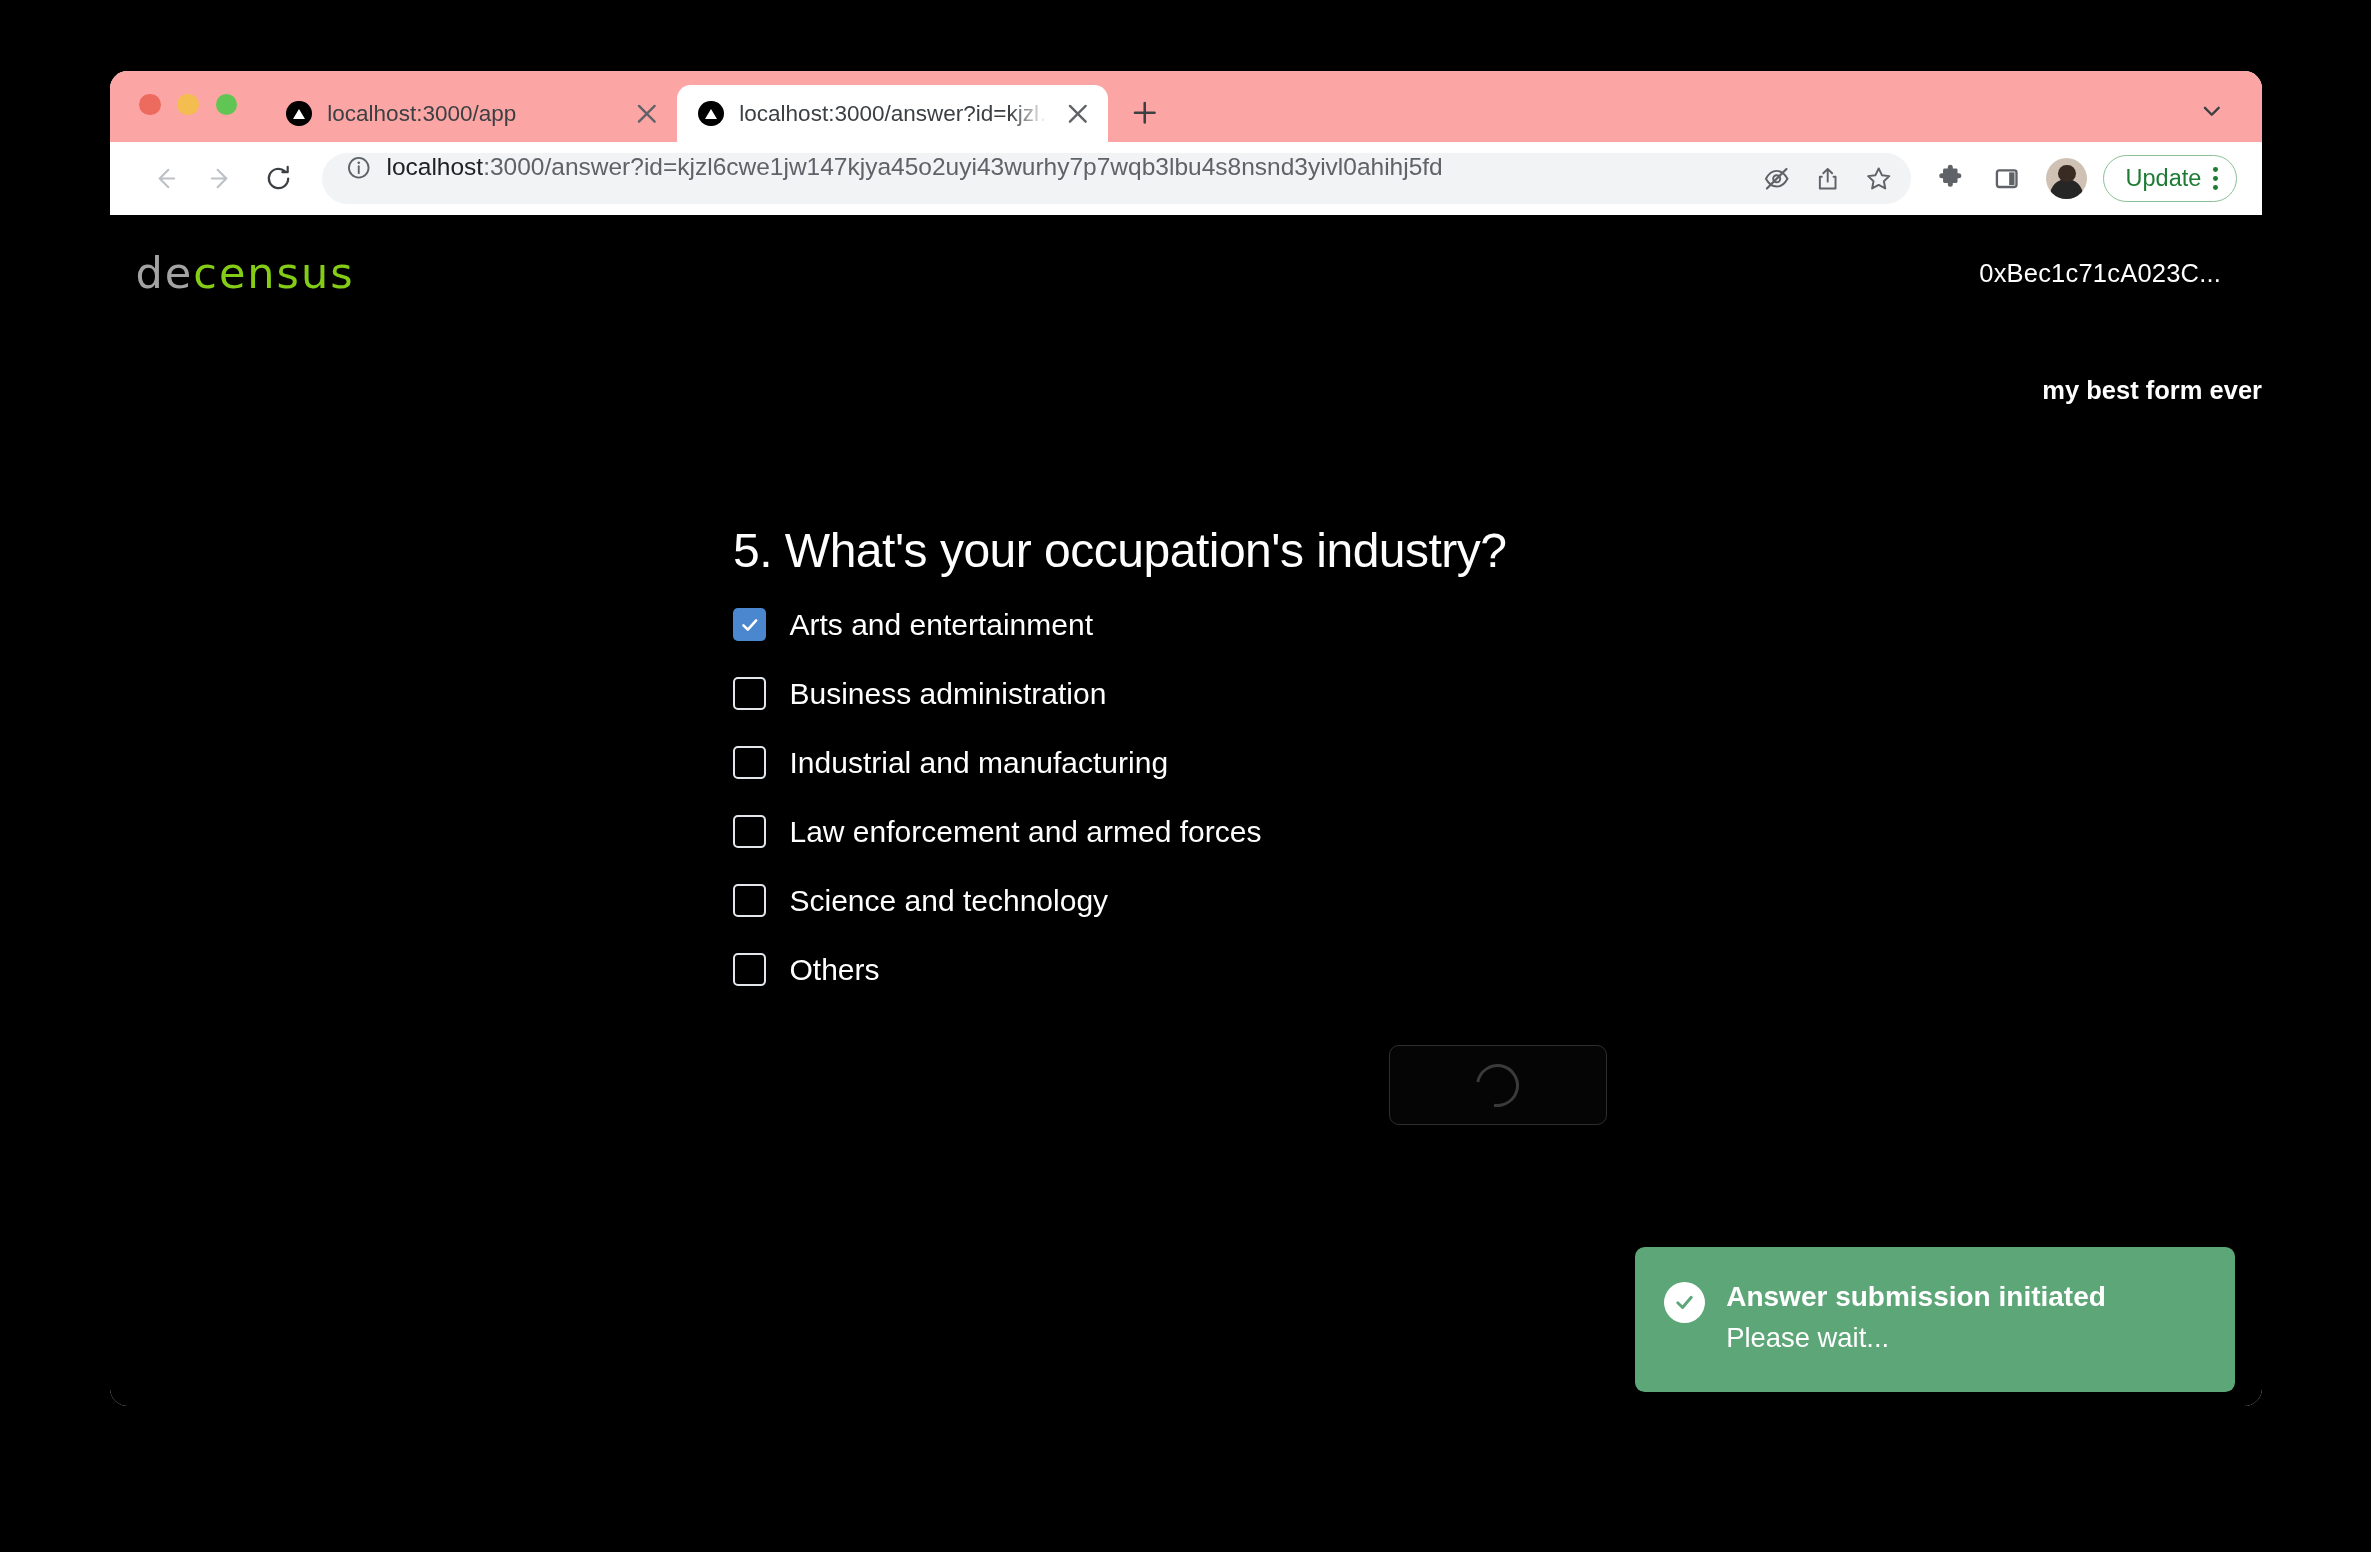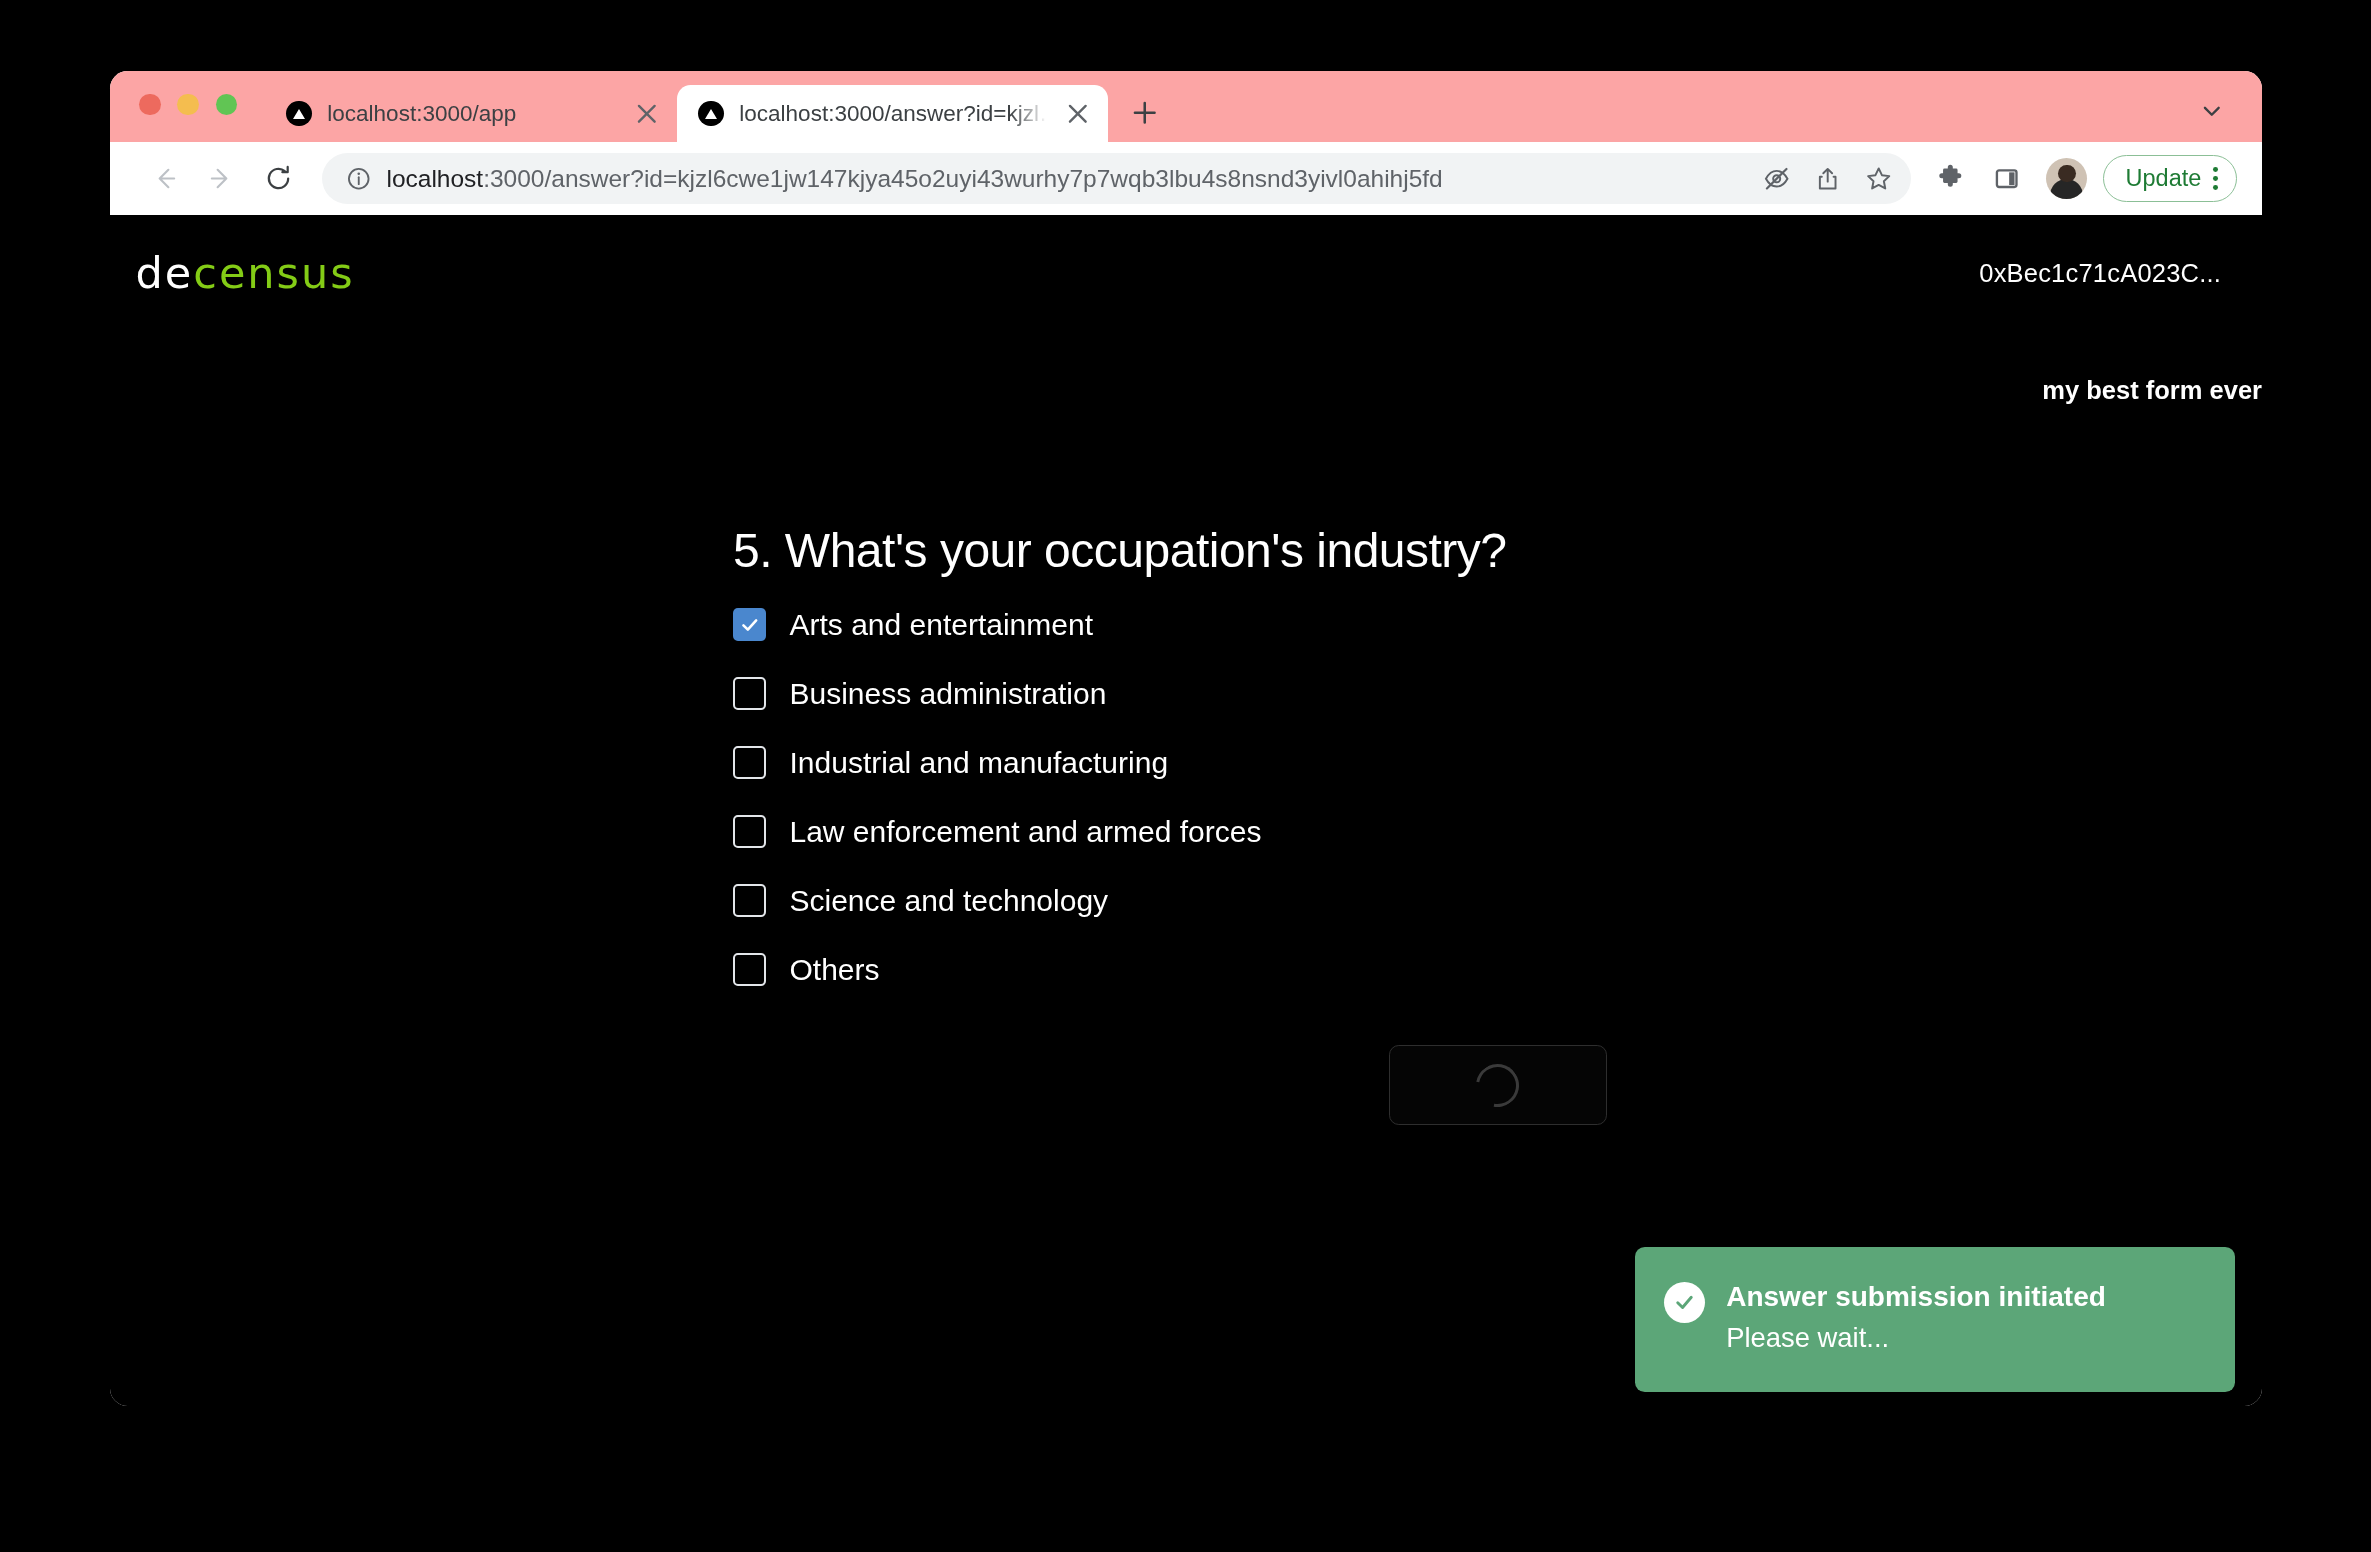--- a/index.html
+++ b/index.html
@@ -122,21 +122,20 @@
   }
   .nav-btn.disabled { color: #bdc1c6; }
   .nav-btn.enabled  { color: #3c4043; }
 
   .omnibox {
     flex: 1 1 auto;
     height: 51px;
     background: #f1f3f4;
     border-radius: 25.5px;
     display: flex;
-    align-items: center;
     margin-left: 15.7px;
     margin-right: 7.8px;
     padding: 0 5.9px 0 21.6px;
     overflow: hidden;
   }
   .omnibox .info-icon {
     width: 29px; height: 29px;
     flex: 0 0 auto;
     color: #5f6368;
     display: flex; align-items: center; justify-content: center;
@@ -220,21 +219,21 @@
     justify-content: space-between;
     padding: 0 41px 0 25.5px;
   }
   .logo {
     font-size: 43px;
     letter-spacing: 2px;
     font-weight: 400;
     font-family: "DejaVu Sans", sans-serif;
     padding-left: 0px;
   }
-  .logo .de { color: #ffffff; margin-top: 36px; }
+  .logo .de { color: #a3a3a3; margin-top: 36px; }
   .logo .census { color: #84cc16; }
   .wallet {
     font-size: 25.5px;
     color: #ffffff;
     letter-spacing: 0.2px;
   }
 
   .form-title {
     text-align: right;
     color: #ffffff;

